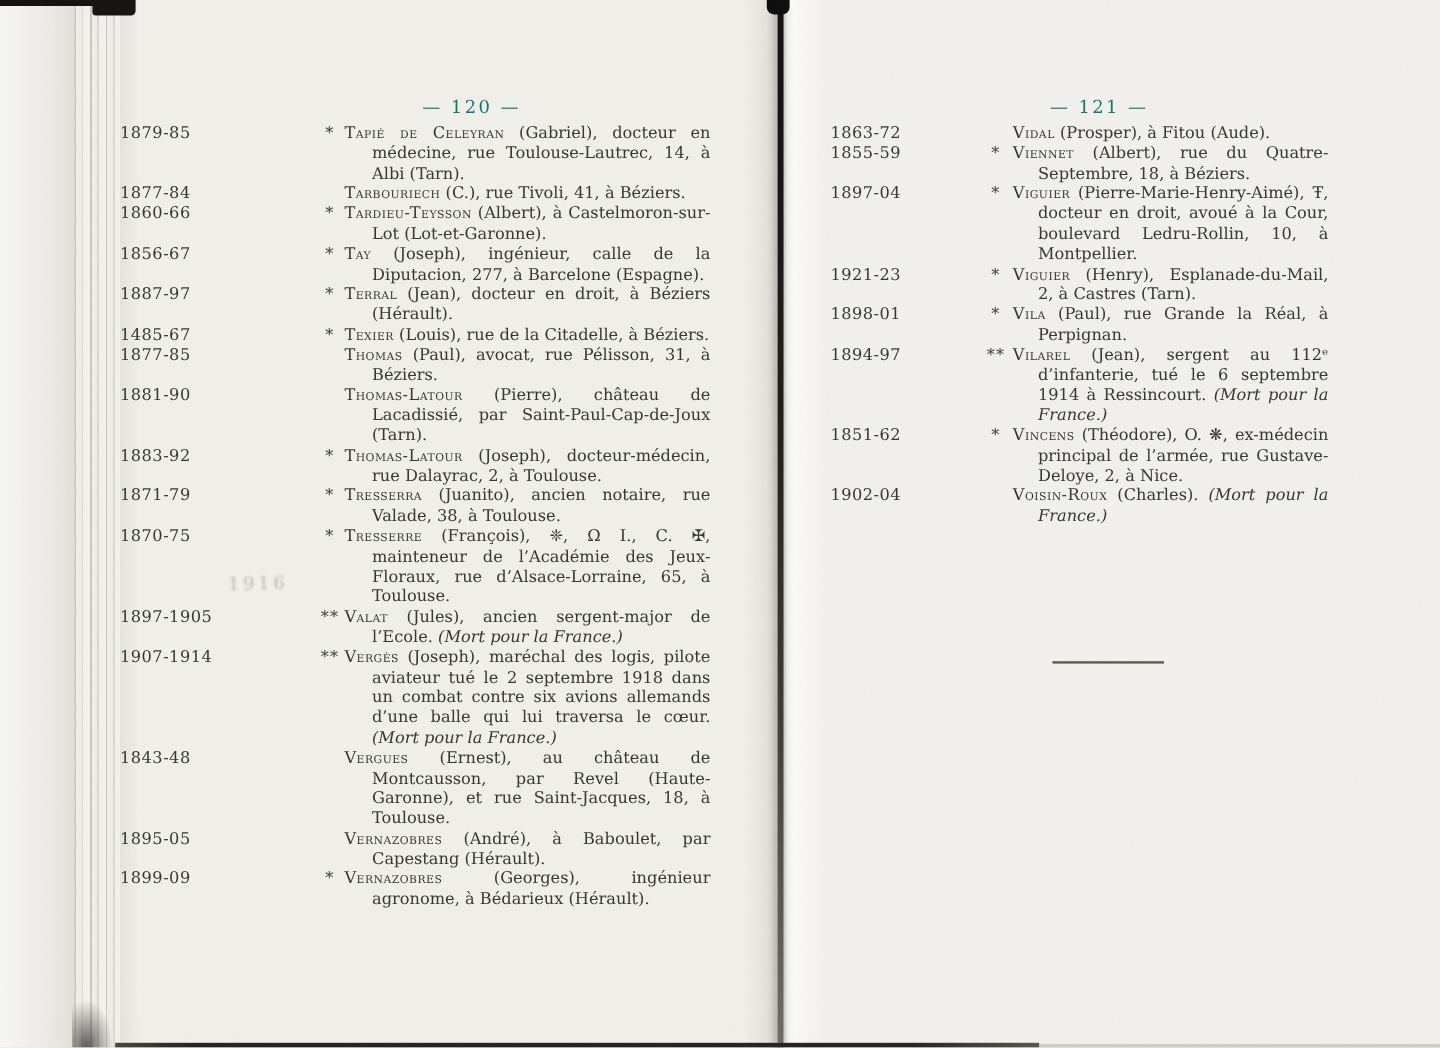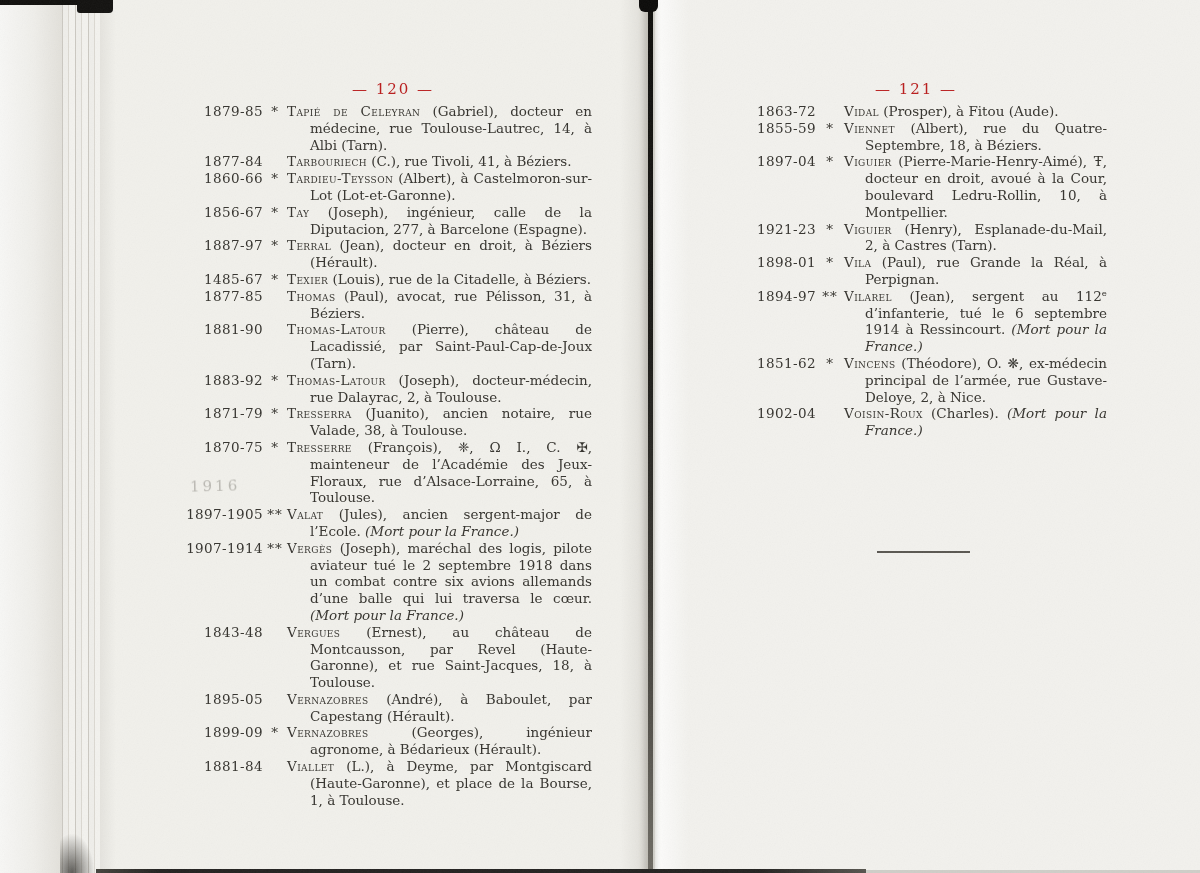--- a/index.html
+++ b/index.html
@@ -62,37 +62,37 @@
   }
   .bottom-edge-light { position: absolute; left: 866px; top: 870px; width: 334px; height: 3px; background: #b3b0a9; opacity: 0.55; }
   .bottom-corner {
     position: absolute; left: 60px; top: 834px; width: 34px; height: 39px;
     background: radial-gradient(ellipse at 35% 100%, rgba(40,38,34,0.75), rgba(40,38,34,0) 72%);
   }
 
   
   .page-head {
     position: absolute; top: 80px; transform: translateX(-50%);
-    font-size: 15px; letter-spacing: 2px; color: #b91c1c; white-space: pre;
+    font-size: 15px; letter-spacing: 2px; color: #0f766e; white-space: pre;
   }
   .head-left  { left: 393px; }
   .head-right { left: 916px; text-align: center; }
 
   
   .entries {
     position: absolute; top: 103px;
     font-size: 13.5px; line-height: 16.8px;
     text-align: justify;
   }
   .entries-left  { left: 100px; width: 492px; }
   .entries-right { left: 655px; width: 452px; }
   .entry { padding-left: 210px; text-indent: -210px; }
   .entries-right .entry { text-indent: -173px; }
   .years {
-    display: inline-block; width: 163px; text-align: right; text-indent: 0;
+    display: inline-block; width: 163px; text-align: left; text-indent: 0;
     letter-spacing: 0.4px; white-space: pre;
   }
   .entries-right .years { width: 124px; }
   .stars { display: inline-block; width: 24px; text-align: center; text-indent: 0; letter-spacing: 1px; }
   .entries-right .stars { width: 28px; }
   .name { font-variant: small-caps; letter-spacing: 0.4px; }
   .mort { font-style: italic; }
 
   
   .stamp {
@@ -141,21 +141,20 @@
       <div class="entry"><span class="years">1877-85</span><span class="stars"></span><span class="name">Thomas</span> (Paul), avocat, rue Pélisson, 31, à Béziers.</div>
       <div class="entry"><span class="years">1881-90</span><span class="stars"></span><span class="name">Thomas-Latour</span> (Pierre), château de Lacadissié, par Saint-Paul-Cap-de-Joux (Tarn).</div>
       <div class="entry"><span class="years">1883-92</span><span class="stars">*</span><span class="name">Thomas-Latour</span> (Joseph), docteur-médecin, rue Dalayrac, 2, à Toulouse.</div>
       <div class="entry"><span class="years">1871-79</span><span class="stars">*</span><span class="name">Tresserra</span> (Juanito), ancien notaire, rue Valade, 38, à Toulouse.</div>
       <div class="entry"><span class="years">1870-75</span><span class="stars">*</span><span class="name">Tresserre</span> (François), ❈, Ω I., C. ✠, mainteneur de l’Académie des Jeux-Floraux, rue d’Alsace-Lorraine, 65, à Toulouse.</div>
       <div class="entry"><span class="years">1897-1905</span><span class="stars">**</span><span class="name">Valat</span> (Jules), ancien sergent-major de l’Ecole.<i class="mort"> (Mort pour la France.)</i></div>
       <div class="entry"><span class="years">1907-1914</span><span class="stars">**</span><span class="name">Vergès</span> (Joseph), maréchal des logis, pilote aviateur tué le 2 septembre 1918 dans un combat contre six avions allemands d’une balle qui lui traversa le cœur.<i class="mort"> (Mort pour la France.)</i></div>
       <div class="entry"><span class="years">1843-48</span><span class="stars"></span><span class="name">Vergues</span> (Ernest), au château de Montcausson, par Revel (Haute-Garonne), et rue Saint-Jacques, 18, à Toulouse.</div>
       <div class="entry"><span class="years">1895-05</span><span class="stars"></span><span class="name">Vernazobres</span> (André), à Baboulet, par Capestang (Hérault).</div>
       <div class="entry"><span class="years">1899-09</span><span class="stars">*</span><span class="name">Vernazobres</span> (Georges), ingénieur agronome, à Bédarieux (Hérault).</div>
-      <div class="entry"><span class="years">1881-84</span><span class="stars"></span><span class="name">Viallet</span> (L.), à Deyme, par Montgiscard (Haute-Garonne), et place de la Bourse, 1, à Toulouse.</div>
     </div>
   <div class="entries entries-right">
       <div class="entry"><span class="years">1863-72</span><span class="stars"></span><span class="name">Vidal</span> (Prosper), à Fitou (Aude).</div>
       <div class="entry"><span class="years">1855-59</span><span class="stars">*</span><span class="name">Viennet</span> (Albert), rue du Quatre-Septembre, 18, à Béziers.</div>
       <div class="entry"><span class="years">1897-04</span><span class="stars">*</span><span class="name">Viguier</span> (Pierre-Marie-Henry-Aimé), Ŧ, docteur en droit, avoué à la Cour, boulevard Ledru-Rollin, 10, à Montpellier.</div>
       <div class="entry"><span class="years">1921-23</span><span class="stars">*</span><span class="name">Viguier</span> (Henry), Esplanade-du-Mail, 2, à Castres (Tarn).</div>
       <div class="entry"><span class="years">1898-01</span><span class="stars">*</span><span class="name">Vila</span> (Paul), rue Grande la Réal, à Perpignan.</div>
       <div class="entry"><span class="years">1894-97</span><span class="stars">**</span><span class="name">Vilarel</span> (Jean), sergent au 112ᵉ d’infanterie, tué le 6 septembre 1914 à Ressincourt.<i class="mort"> (Mort pour la France.)</i></div>
       <div class="entry"><span class="years">1851-62</span><span class="stars">*</span><span class="name">Vincens</span> (Théodore), O. ❋, ex-médecin principal de l’armée, rue Gustave-Deloye, 2, à Nice.</div>
       <div class="entry"><span class="years">1902-04</span><span class="stars"></span><span class="name">Voisin-Roux</span> (Charles).<i class="mort"> (Mort pour la France.)</i></div>

